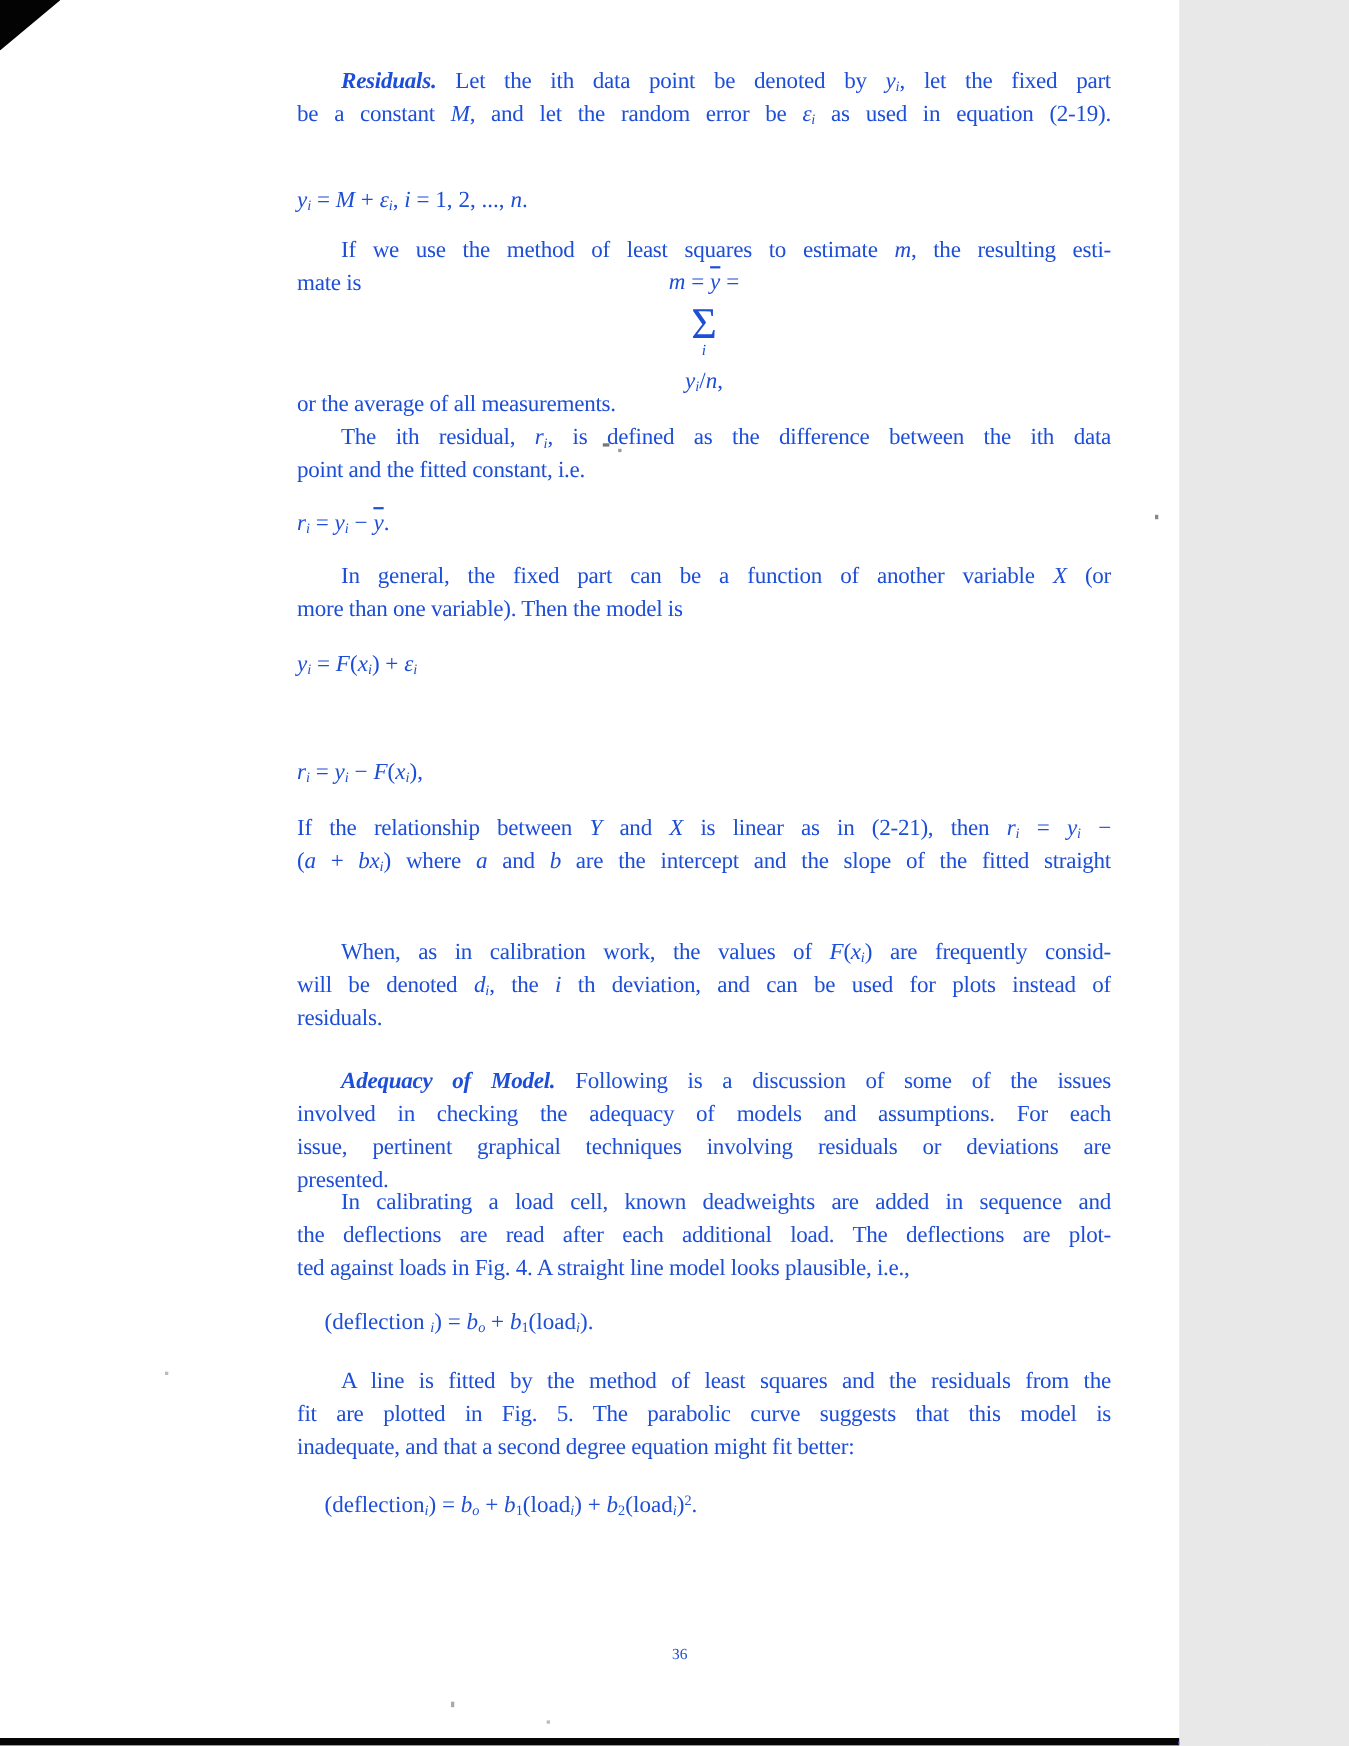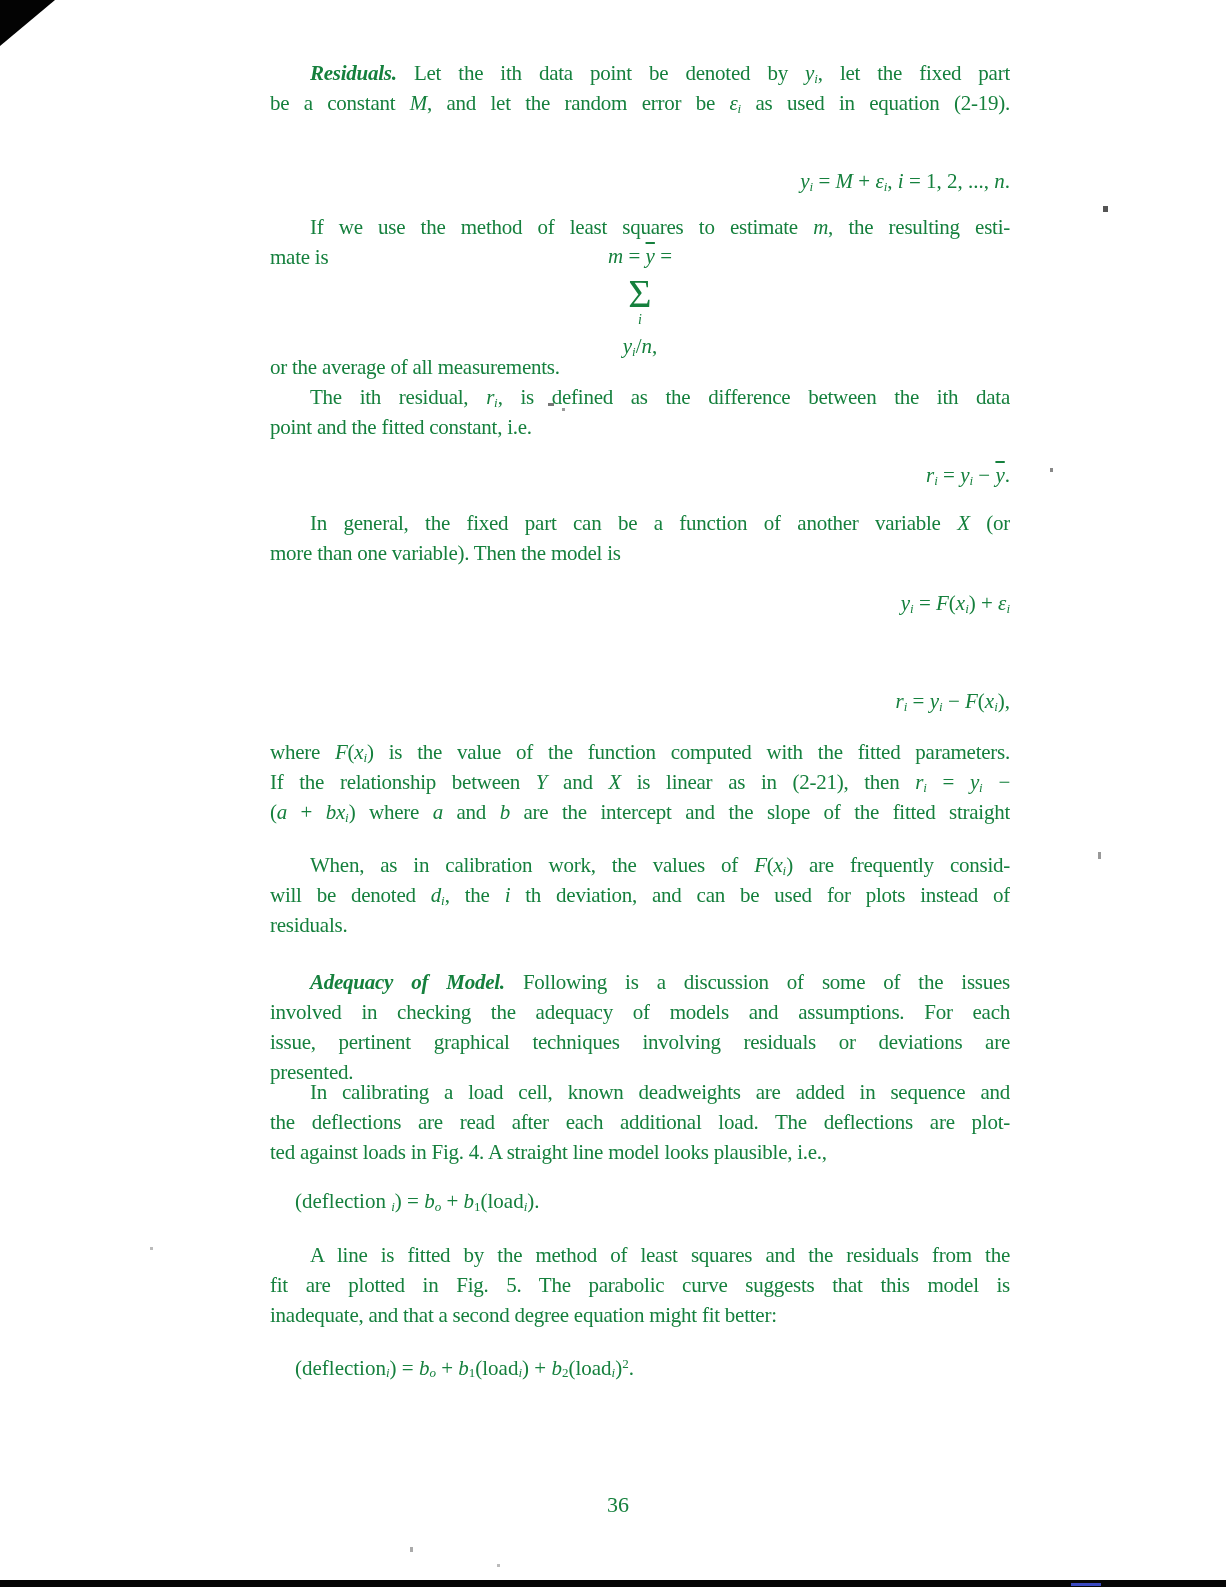--- a/index.html
+++ b/index.html
@@ -1,53 +1,53 @@
 <!DOCTYPE html>
 <html><head>
 <meta charset="utf-8">
 <style>
   html,body{margin:0;padding:0;background:#e8e8e8;}
   .page{
     position:relative;
-    width:1226px;height:1587px;
+    width:1072px;height:1587px;
     background:#ffffff;
-    color:#15803d;
+    color:#1d4ed8;
     font-family:"Liberation Serif","DejaVu Serif",serif;
     overflow:hidden;
   }
   .col{position:absolute;left:270px;top:0;width:740px;height:1587px;}
   .para{position:absolute;left:0;width:740px;}
   .ln{
     height:30px;line-height:30px;
     font-size:21px;letter-spacing:-0.25px;
     text-align:justify;text-align-last:justify;
     overflow:hidden;white-space:normal;
   }
   .ll{text-align-last:left;}
   .ind{text-indent:40px;}
   .it{font-style:italic;}
   .runin{font-weight:700;font-style:italic;}
   sub{font-size:0.62em;vertical-align:-0.22em;letter-spacing:0;}
   sup{font-size:0.62em;vertical-align:0.5em;letter-spacing:0;}
   .ov{text-decoration:overline;}
   .eq{
     position:absolute;left:0;width:740px;height:30px;line-height:30px;
-    font-size:21px;text-align:right;letter-spacing:0;
+    font-size:21px;text-align:left;letter-spacing:0;
   }
   .eq-left{text-align:left;padding-left:25px;width:715px;}
   .eq-mean{
     position:absolute;left:0;top:270px;width:740px;height:64px;
     display:flex;align-items:center;justify-content:center;gap:7px;
     font-size:21px;
     flex-direction:column;
   }
   .sigstack{display:inline-flex;flex-direction:column;align-items:center;line-height:1;}
   .sig{font-size:40px;line-height:0.9;}
   .siglim{font-size:14px;font-style:italic;margin-top:1px;}
-  .pageno{position:absolute;left:-22px;top:1490px;width:740px;height:30px;line-height:30px;text-align:center;font-size:22px;}
+  .pageno{position:absolute;left:-22px;top:1490px;width:740px;height:30px;line-height:30px;text-align:center;font-size:14px;}
   
   .corner{position:absolute;left:0;top:0;width:55px;height:46px;background:#030303;clip-path:polygon(0 0,100% 0,0 100%);}
   .botbar{position:absolute;left:0;top:1580px;width:1226px;height:7px;background:#060606;}
   .botblue{position:absolute;left:1071px;top:1583px;width:30px;height:3px;background:#3a49c0;}
   .spk{position:absolute;}
 </style>
 </head>
 <body>
 
 <div class="page">
@@ -99,21 +99,20 @@
       <div class="ln ind"><span>In general, the fixed part can be a function of another variable </span><span class="it">X</span><span> (or</span></div>
       <div class="ln ll"><span>more than one variable). Then the model is</span></div>
     </div>
 
     <div class="eq" style="top:588px"><span class="it">y</span><sub class="it">i</sub><span> = </span><span class="it">F</span><span>(</span><span class="it">x</span><sub class="it">i</sub><span>) + </span><span class="it">ε</span><sub class="it">i</sub></div>
 
 
     <div class="eq" style="top:686px"><span class="it">r</span><sub class="it">i</sub><span> = </span><span class="it">y</span><sub class="it">i</sub><span> − </span><span class="it">F</span><span>(</span><span class="it">x</span><sub class="it">i</sub><span>),</span></div>
 
     <div class="para" style="top:737px">
-      <div class="ln"><span>where </span><span class="it">F</span><span>(</span><span class="it">x</span><sub class="it">i</sub><span>) is the value of the function computed with the fitted parameters.</span></div>
       <div class="ln"><span>If the relationship between </span><span class="it">Y</span><span> and </span><span class="it">X</span><span> is linear as in (2-21), then </span><span class="it">r</span><sub class="it">i</sub><span> = </span><span class="it">y</span><sub class="it">i</sub><span> −</span></div>
       <div class="ln"><span>(</span><span class="it">a</span><span> + </span><span class="it">b</span><span class="it">x</span><sub class="it">i</sub><span>) where </span><span class="it">a</span><span> and </span><span class="it">b</span><span> are the intercept and the slope of the fitted straight</span></div>
     </div>
 
     <div class="para" style="top:850px">
       <div class="ln ind"><span>When, as in calibration work, the values of </span><span class="it">F</span><span>(</span><span class="it">x</span><sub class="it">i</sub><span>) are frequently consid-</span></div>
       <div class="ln"><span>will be denoted </span><span class="it">d</span><sub class="it">i</sub><span>, the </span><span class="it">i</span><span> th deviation, and can be used for plots instead of</span></div>
       <div class="ln ll"><span>residuals.</span></div>
     </div>
 

